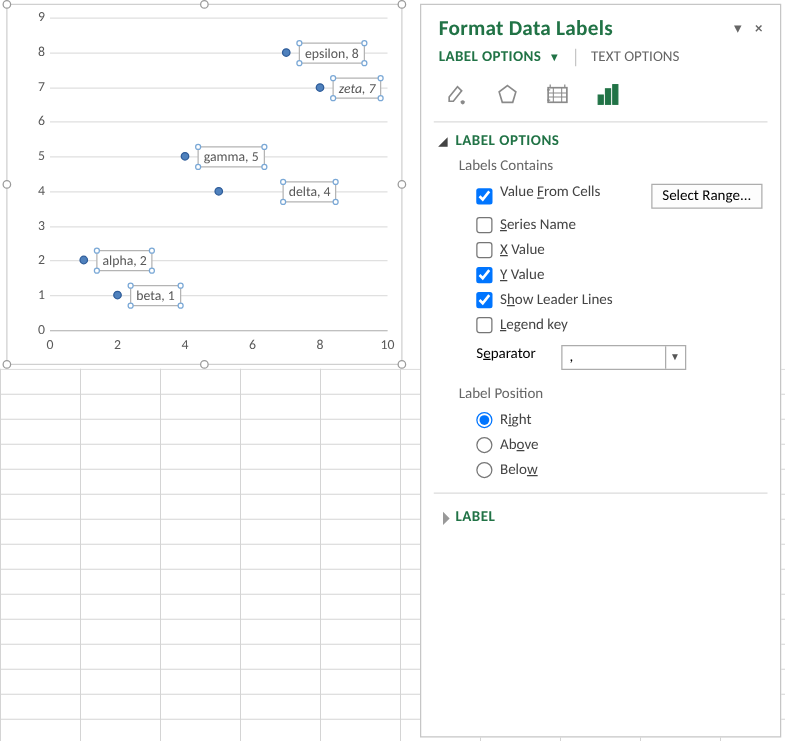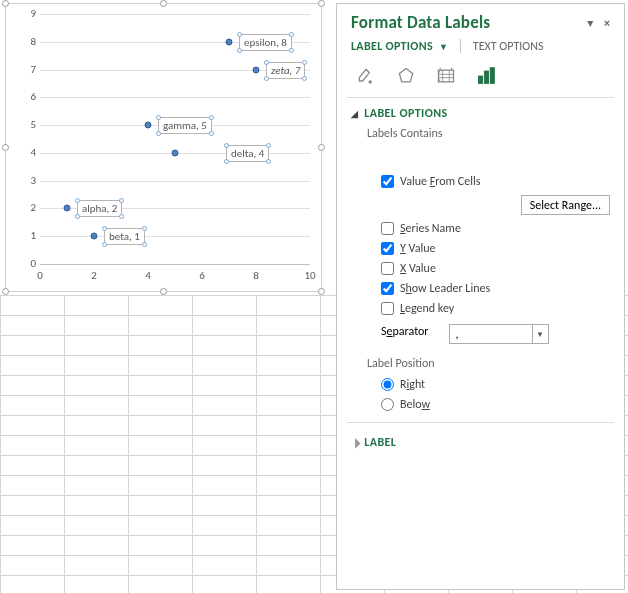--- a/index.html
+++ b/index.html
@@ -43,23 +43,23 @@
   .tab-row .sep { border-left: 1px solid #c6c6c6; height: 14px; width: 1px; }
   .icon-row { display: flex; align-items: center; gap: 14px; padding: 6px 16px 10px; }
   .icon { width: 26px; height: 22px; display: flex; align-items: center; justify-content: center; color: #777; }
   .icon svg { width: 22px; height: 20px; }
   .icon.active svg * { fill: #217346; stroke: #217346; }
   .row-divider { border-top: 1px solid #dcdcdc; margin: 0 10px; }
   .section { padding: 8px 14px 2px; font-size: 12px; }
   .section-head { color: #217346; font-weight: 700; letter-spacing: .4px; cursor: pointer; display: flex; align-items: center; gap: 6px; }
   .section-head .tri { font-size: 9px; color: #444; }
   .subhead { color: #666; padding: 6px 0 4px 16px; }
-  .option-row { display: flex; align-items: center; padding: 3px 0 3px 30px; color: #444; gap: 6px; }
+  .option-row { display: flex; padding: 3px 0 3px 30px; color: #444; gap: 6px; }
   .option-row input[type=checkbox], .option-row input[type=radio] { margin: 0; }
-  .btn { border: 1px solid #adadad; background: #fdfdfd; padding: 2px 8px; font-size: 12px; cursor: pointer; font-family: inherit; margin-top: 48px; }
+  .btn { border: 1px solid #adadad; background: #fdfdfd; padding: 2px 8px; font-size: 12px; cursor: pointer; font-family: inherit; }
   .sep-row { display: flex; align-items: flex-start; padding: 6px 14px 6px 30px; gap: 20px; }
   .combo { position: relative; width: 100px; }
   .combo input { width: 100%; border: 1px solid #acacac; padding: 2px 18px 2px 6px; font-size: 12px; font-family: inherit; }
   .combo .dd { position: absolute; right: 1px; top: 1px; bottom: 1px; width: 16px; border-left: 1px solid #acacac; display: flex; align-items: center; justify-content: center; font-size: 8px; color: #555; }
   .reset-row { padding: 4px 0 4px 30px; }
   .u { text-decoration: underline; text-decoration-thickness: 1px; }
   .radios .option-row { padding-left: 30px; }
   .section.number { padding-top: 12px; padding-bottom: 10px; }
 </style>
 </head>
@@ -179,26 +179,26 @@
     <div class="option-row">
         <input type="checkbox" id="cb1" checked="" style="">
         <label for="cb1">Value <span class="u">F</span>rom Cells</label>
       <button class="btn" style="margin-left:auto;">Select Range...</button>
     </div>
     <div class="option-row">
         <input type="checkbox" id="cb2" style="">
         <label for="cb2"><span class="u">S</span>eries Name</label>
       </div>
     <div class="option-row">
+        <input type="checkbox" id="cb3" style="">
+        <label for="cb3"><span class="u">X</span> Value</label>
+      </div>
+    <div class="option-row">
         <input type="checkbox" id="cb4" checked="" style="">
         <label for="cb4"><span class="u">Y</span> Value</label>
-      </div>
-    <div class="option-row">
-        <input type="checkbox" id="cb3" style="">
-        <label for="cb3"><span class="u">X</span> Value</label>
       </div>
     <div class="option-row">
         <input type="checkbox" id="cb5" checked="" style="">
         <label for="cb5">S<span class="u">h</span>ow Leader Lines</label>
       </div>
     <div class="option-row">
         <input type="checkbox" id="cb6" style="">
         <label for="cb6"><span class="u">L</span>egend key</label>
       </div>
     <div class="sep-row">
@@ -209,20 +209,24 @@
       </div>
     </div>
 
     <div class="subhead">Label Position</div>
     <div class="radios">
       <div class="option-row">
           <input type="radio" id="r3" name="pos" checked="" style="">
           <label for="r3">R<span class="u">i</span>ght</label>
         </div>
       <div class="option-row">
+          <input type="radio" id="r4" name="pos" style="">
+          <label for="r4">Ab<span class="u">o</span>ve</label>
+        </div>
+      <div class="option-row">
           <input type="radio" id="r5" name="pos" style="">
           <label for="r5">Belo<span class="u">w</span></label>
         </div>
     </div>
   </div>
 
   <div class="row-divider" style="margin-top:6px;"></div>
   <div class="section number">
     <div class="section-head">
       <span class="tri" style="color:#999;transform:rotate(-45deg);display:inline-block;">◢</span>

